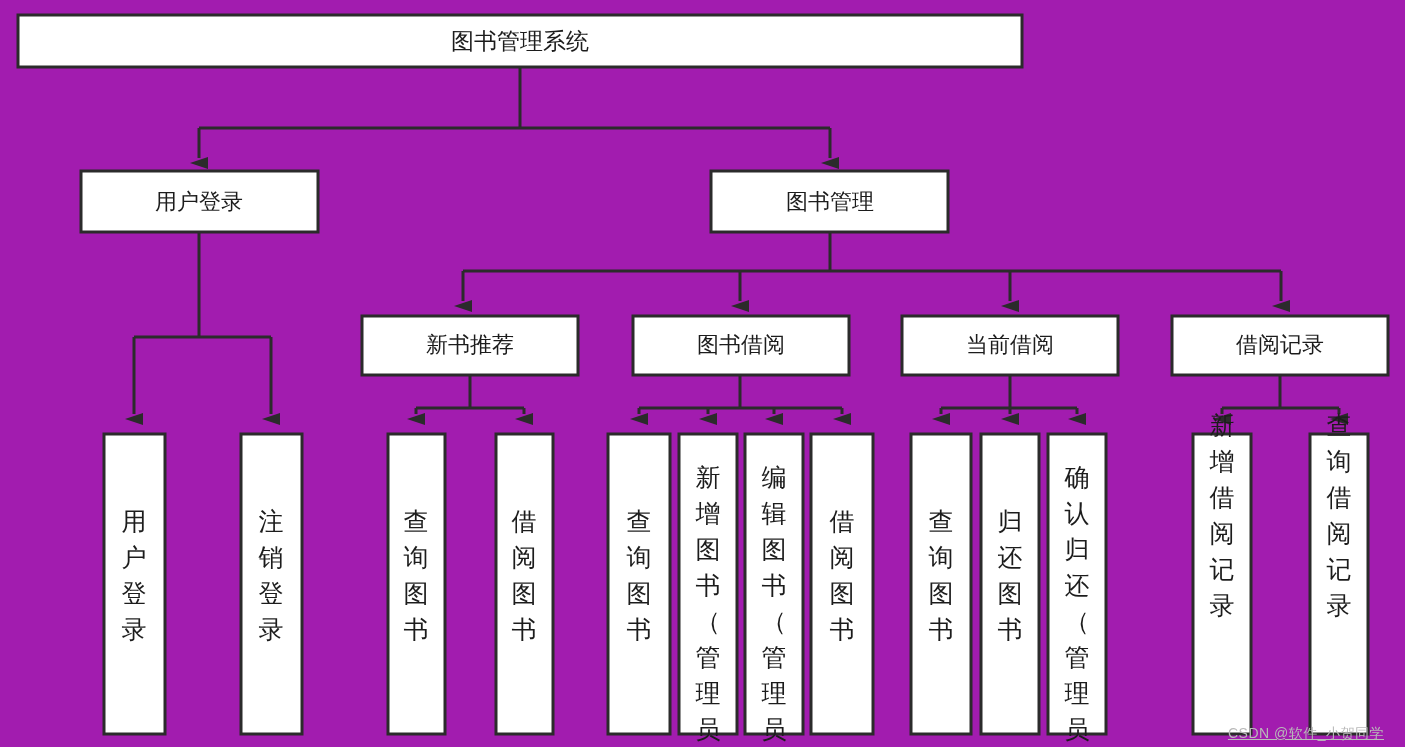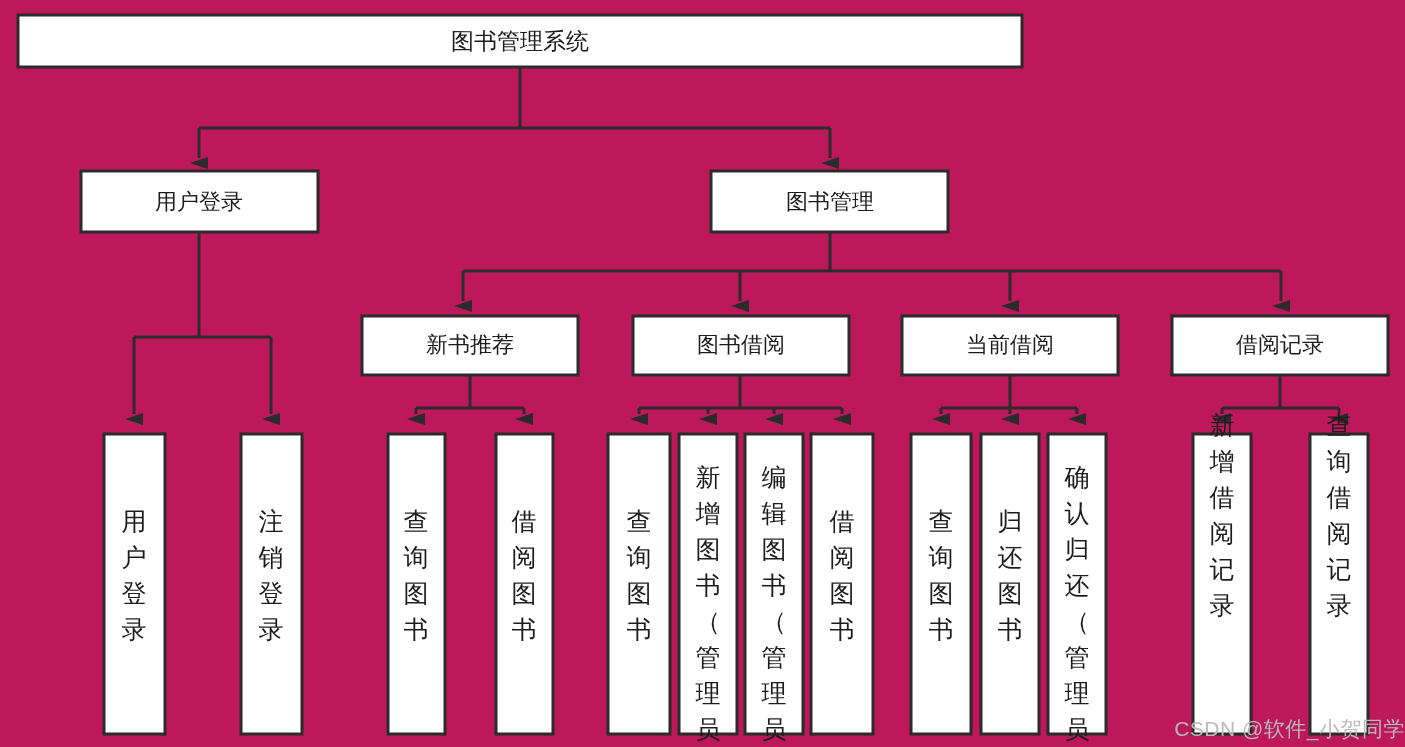--- a/index.html
+++ b/index.html
@@ -4,21 +4,21 @@
 <style>
   html,body{margin:0;padding:0;background:#ffffff;}
   body{
     font-family:"Liberation Sans","DejaVu Sans",sans-serif;
     -webkit-font-smoothing:antialiased;
   }
   #stage{
     position:relative;
     width:1405px;
     height:747px;
-    background:#be185d;
+    background:#a21caf;
     overflow:hidden;
   }
   #diagram{
     position:absolute;
     left:0; top:0;
     width:1405px; height:747px;
   }
   .node-box{
     fill:#ffffff;
     stroke:#2b2b2b;
@@ -40,28 +40,29 @@
   }
   .node-label-root{ font-size:23px; }
   .vlabel{
     font-family:"Liberation Sans","DejaVu Sans",sans-serif;
     fill:#1c1c1c;
     font-size:25px;
     text-anchor:middle;
   }
   .watermark{
     position:absolute;
-    right:0;
+    right:21px;
     bottom:4px;
     font-family:"Liberation Sans","DejaVu Sans",sans-serif;
-    font-size:21px;
+    font-size:14px;
     color:#b9b9b9;
     letter-spacing:.5px;
     white-space:nowrap;
     pointer-events:none;
+    text-decoration:underline;
   }
 </style>
 </head>
 <body>
 
 <div id="stage">
 
   <svg id="diagram" viewBox="0 0 1405 747" xmlns="http://www.w3.org/2000/svg">
 
     <defs>

